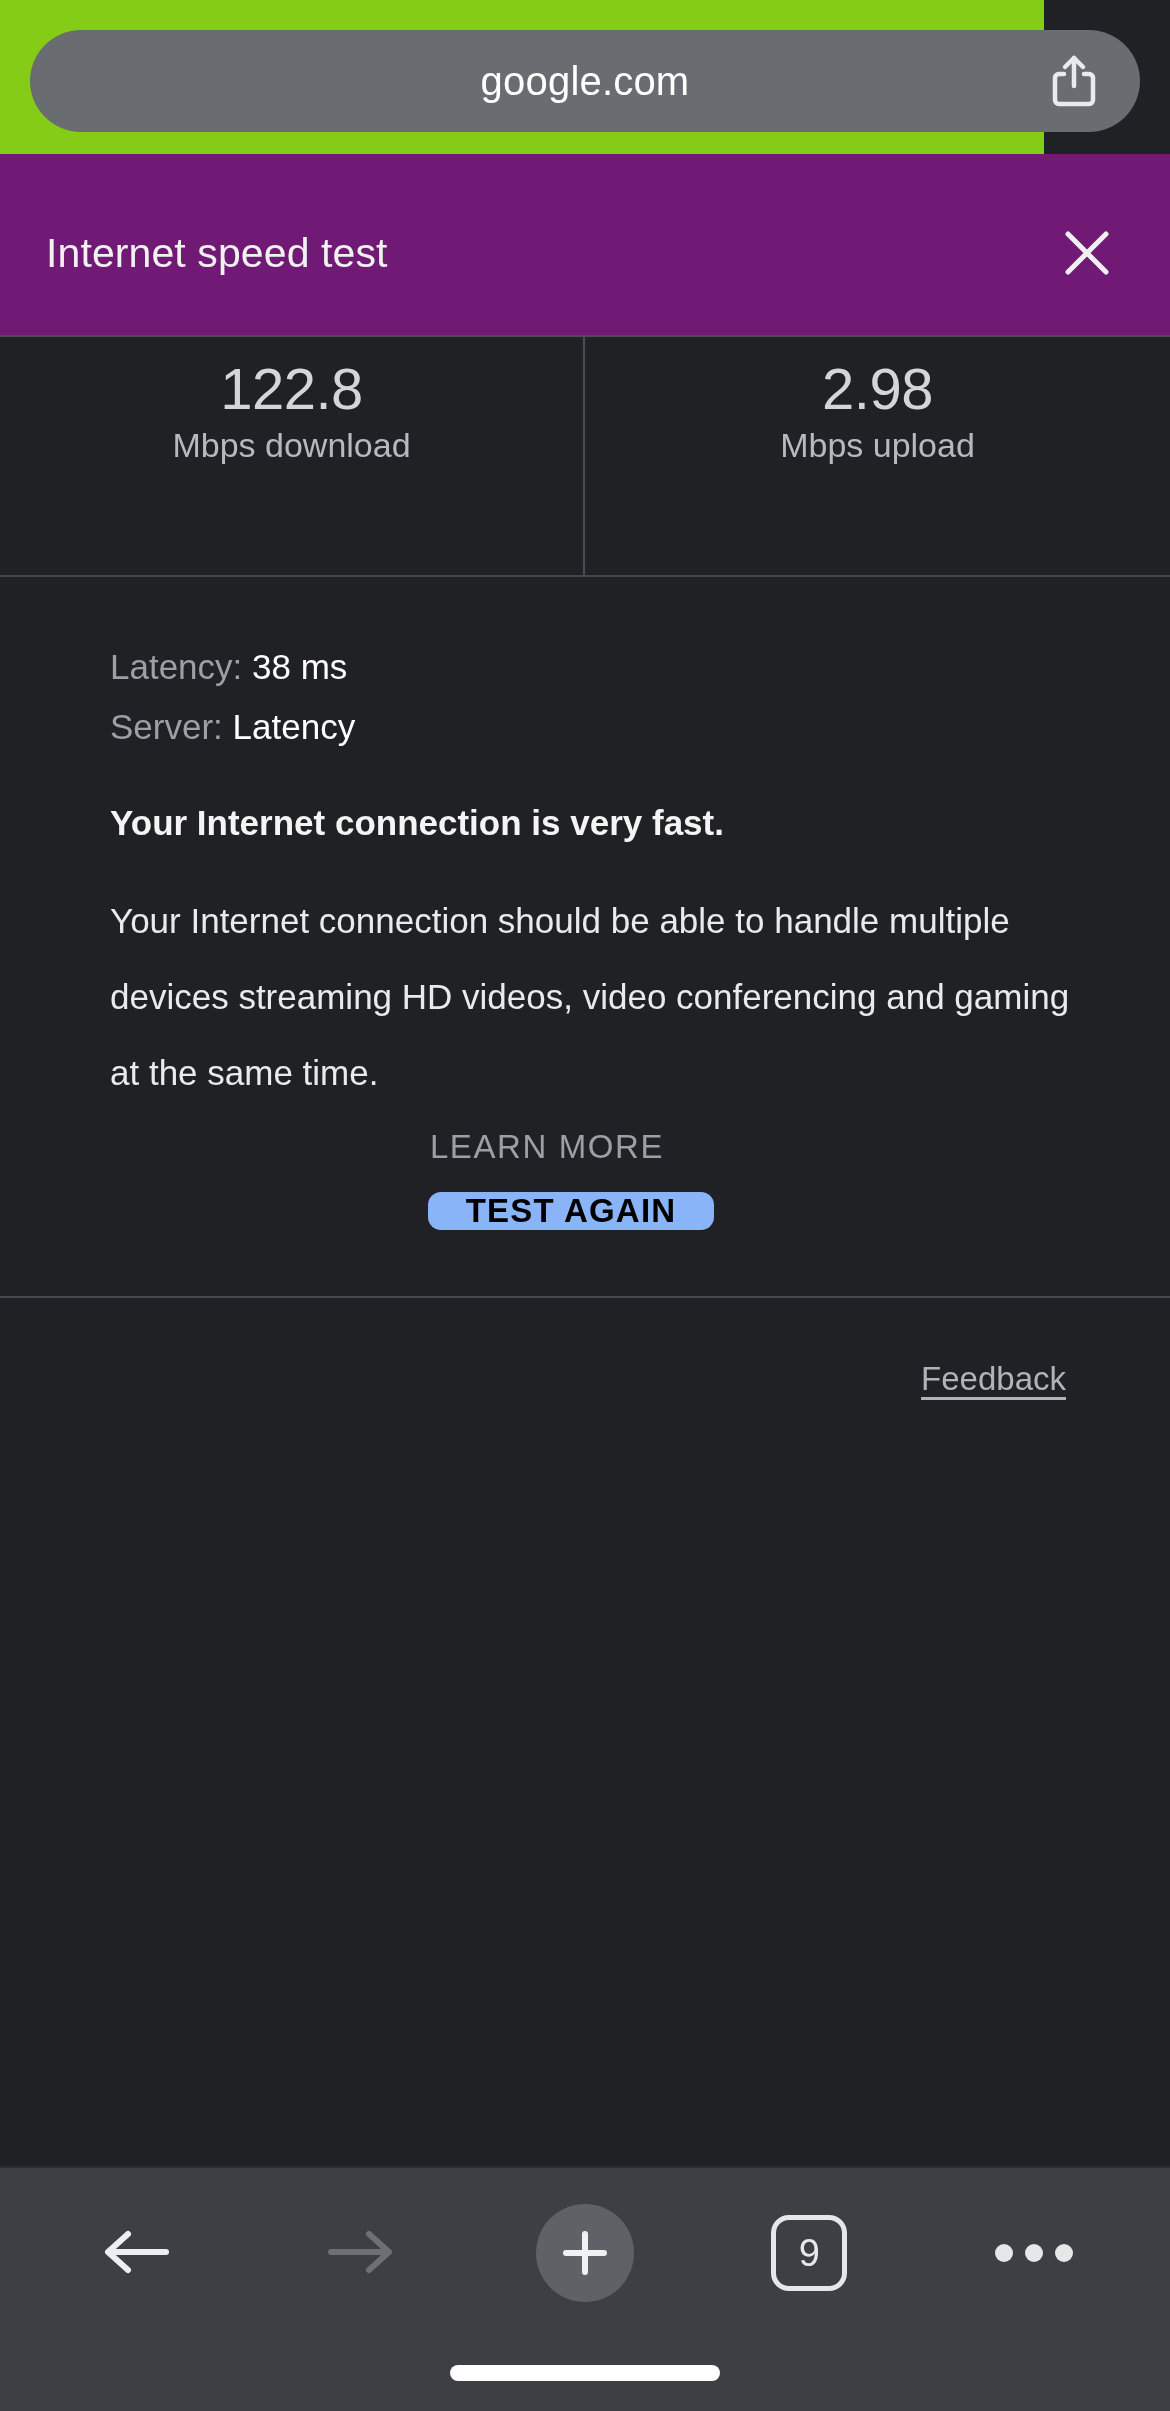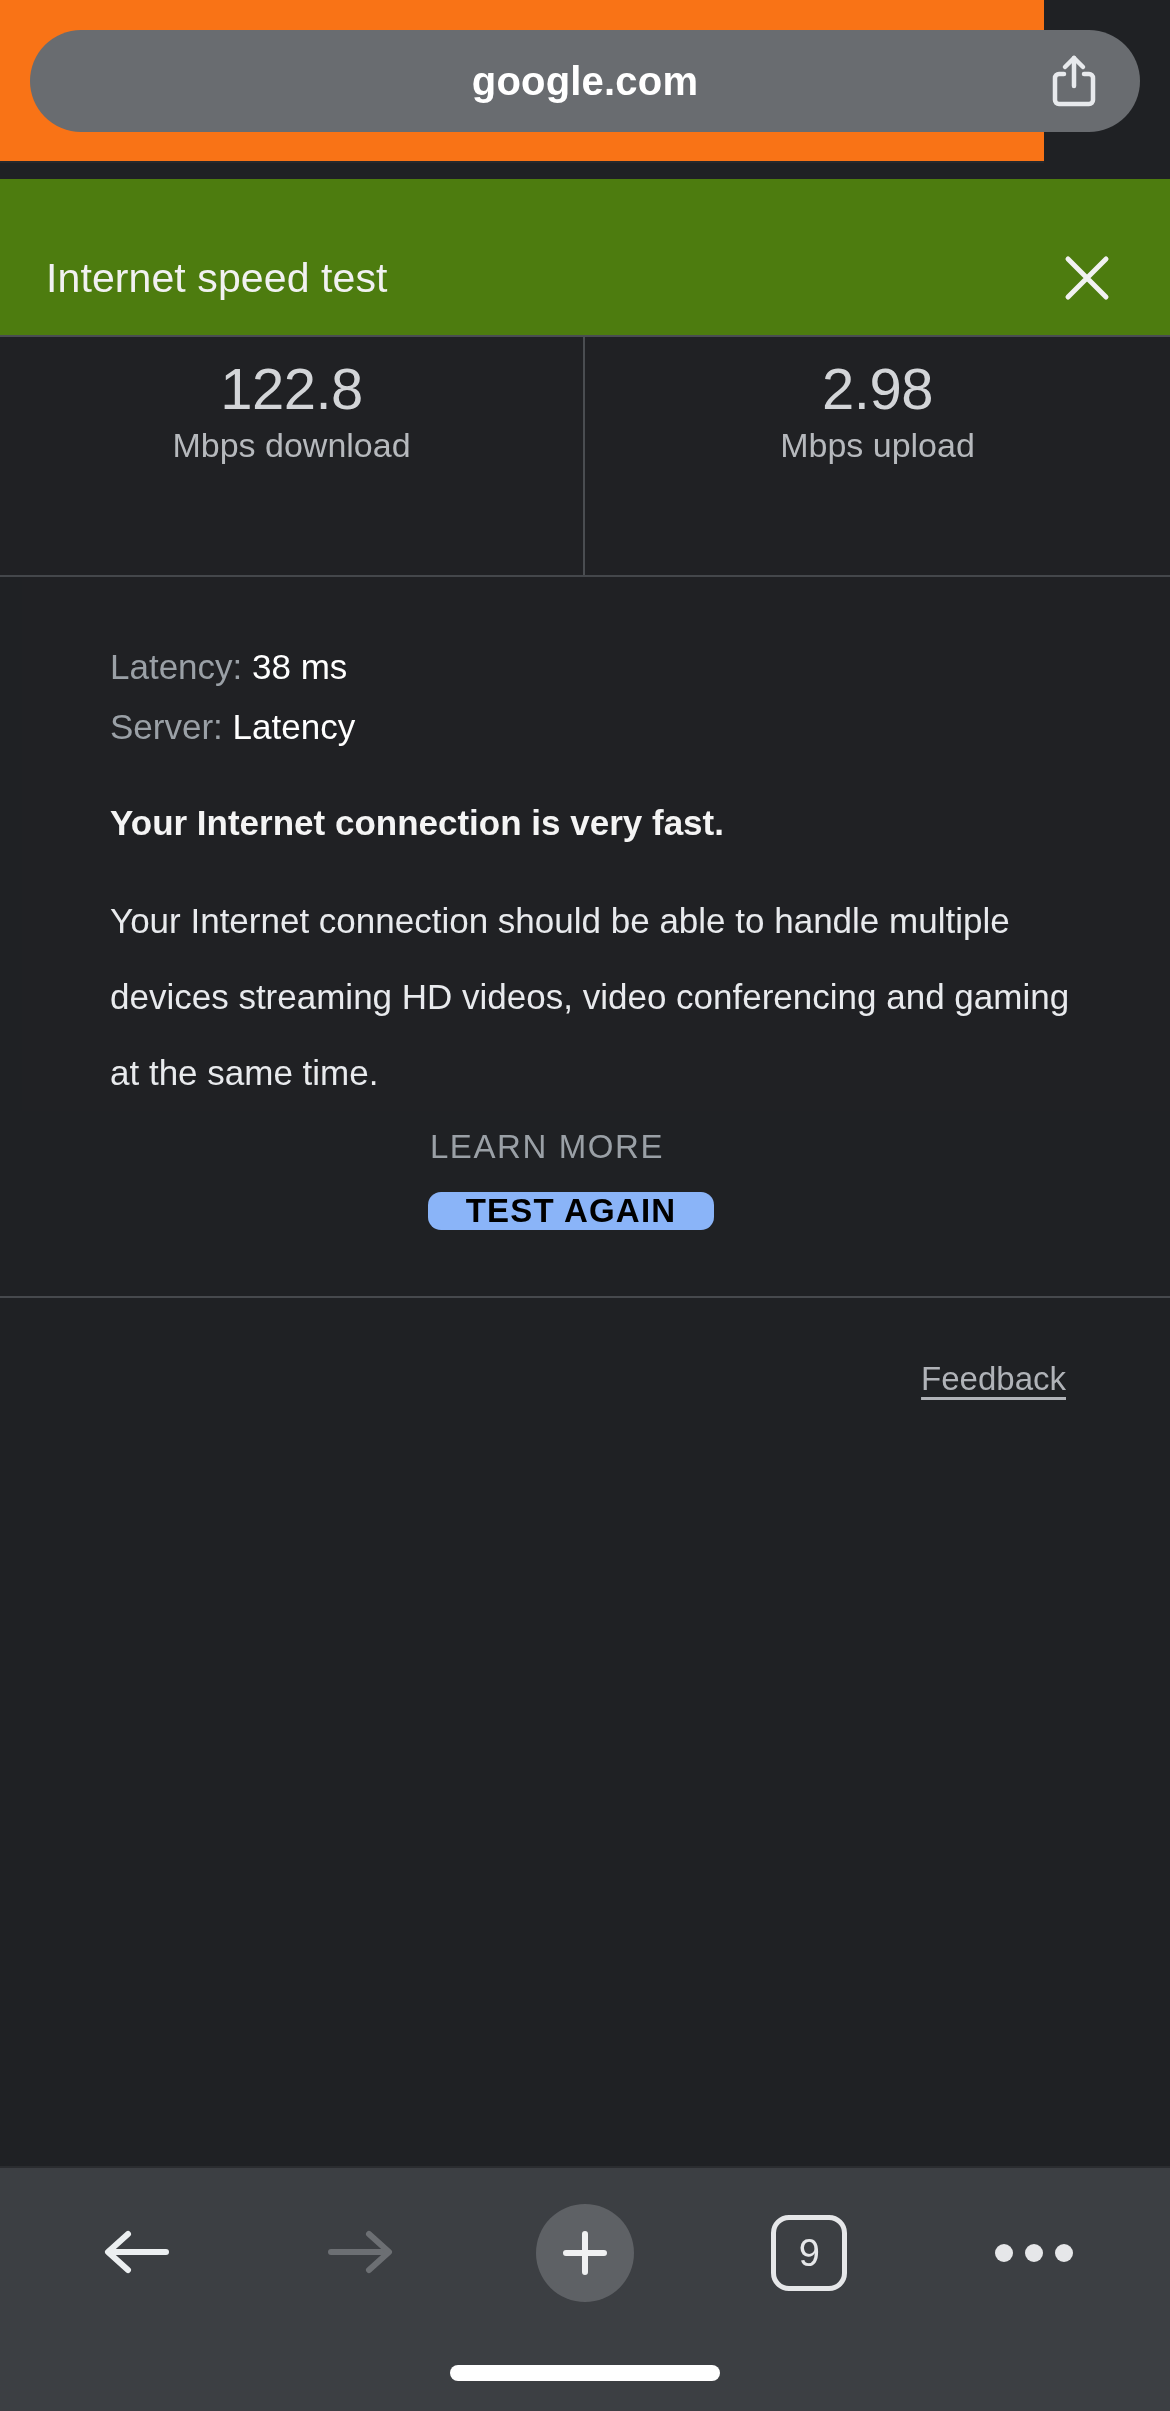--- a/index.html
+++ b/index.html
@@ -19,23 +19,22 @@
     overflow: hidden;
     background: #1f2124;
   }
 
   
   .browser-top {
     position: absolute;
     left: 0; top: 0;
     width: 1044px;
     height: 163px;
-    background: #f97316;
+    background: #84cc16;
     border-bottom: 2px solid #27292c;
-    font-weight: bold;
   }
   .url-pill {
     position: absolute;
     left: 30px; top: 30px;
     width: 1110px; height: 102px;
     background: #696c70;
     border-radius: 51px;
     display: flex;
     align-items: center;
     justify-content: center;
@@ -50,23 +49,23 @@
     position: absolute;
     right: 42px; top: 50%;
     transform: translateY(-50%);
     width: 48px; height: 56px;
     display: flex; align-items: center; justify-content: center;
   }
 
   
   .st-header {
     position: absolute;
-    left: 0; top: 179px;
+    left: 0; top: 154px;
     width: 1170px; height: 198px;
-    background: #4d7c0f;
+    background: #701a75;
     display: flex;
     align-items: center;
   }
   .st-title {
     position: absolute;
     left: 46px;
     font-size: 41px;
     color: #f1f1f1;
     letter-spacing: 0.1px;
   }

